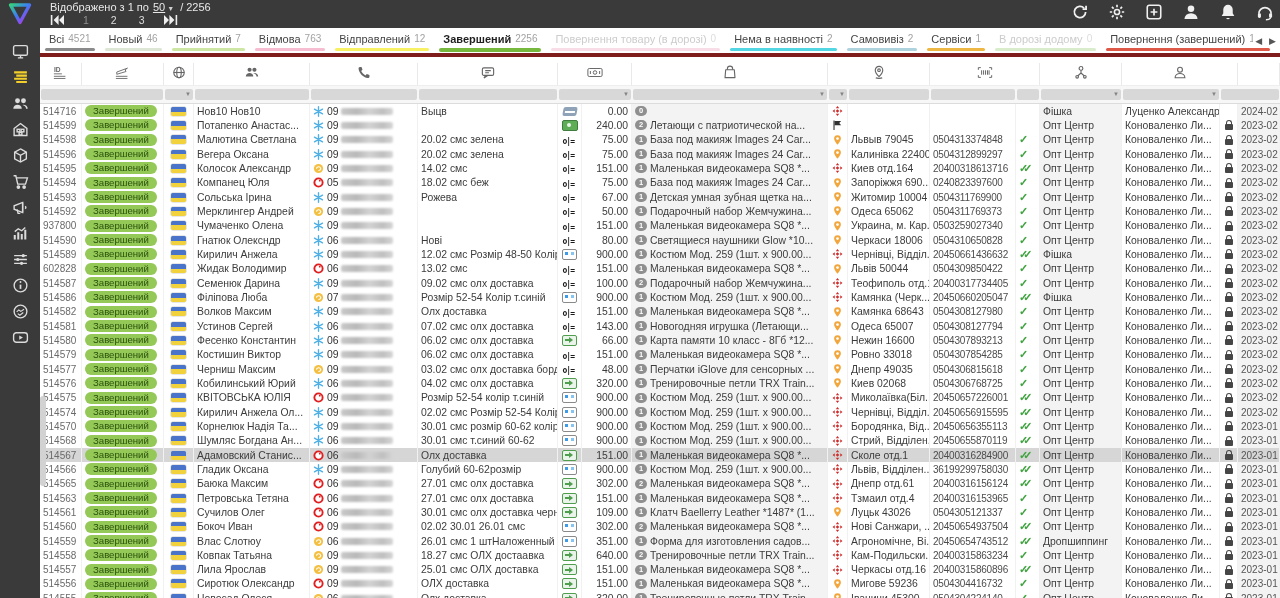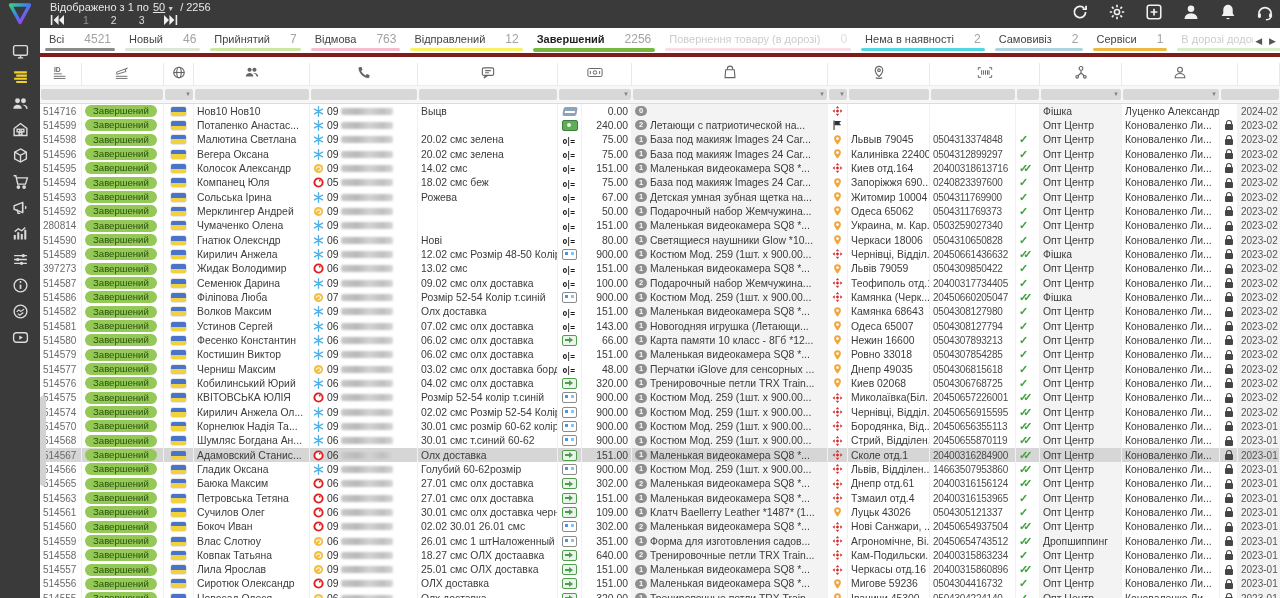--- a/index.html
+++ b/index.html
@@ -19,21 +19,21 @@
   .pager{position:absolute;left:10px;top:14px;display:flex;align-items:center;gap:14px}
   .pager .pgico{width:15px;height:12px;display:inline-flex;cursor:pointer}
   .pgnum{font-size:10.5px;color:#ddd;cursor:pointer;padding:0 4px}
   .pgnum.cur{color:#8f8f8f}
   .tbicons{position:absolute;right:6px;top:3px;display:flex;align-items:center;gap:19px}
   .tbicons .tico{width:18px;height:18px;display:inline-flex;cursor:pointer}
   
   .tabsbar{position:absolute;left:40px;top:28px;width:1240px;height:29px;background:#fff;border-bottom:4px solid #7f1d1d;display:flex;overflow:hidden;padding-right:28px;box-sizing:border-box}
   .tab{position:relative;flex:0 0 auto;display:flex;align-items:center;padding:0 9px 4px 9px;font-size:11px;white-space:nowrap;cursor:pointer}
   .tab .lbl{color:#444}
-  .tab .cnt{color:#a2a2a2;font-size:12px;margin-left:20px}
+  .tab .cnt{color:#a2a2a2;font-size:10px;margin-left:4px}
   .tab.active .lbl{font-weight:bold;color:#1f1f1f}
   .tab.disabled .lbl{color:#ccc}
   .tab.disabled .cnt{color:#ddd}
   .uline{position:absolute;left:5px;right:5px;bottom:2px;height:3px;border-radius:2px}
   .tab.active .uline{height:4px;bottom:1px}
   .chevrons{position:absolute;right:2px;top:34px;z-index:6;display:flex;gap:7px;color:#555;font-size:9px;background:#fff;padding:2px}
   .chevrons span{cursor:pointer}
   
   .grid{position:absolute;left:40px;top:63px;width:1240px;height:541px;background:#fff}
   .ghead{display:flex;height:22px;align-items:center;border-bottom:1px solid #eee}
@@ -825,21 +825,21 @@
             <span class="chk1">✓</span>
           </div>
           <div class="cell c-ff shade">Опт Центр</div>
           <div class="cell c-mgr">Коноваленко Ли...</div>
           <div class="cell c-lock">
             <span class="lock"></span>
           </div>
           <div class="cell c-date shade t-date">2023-02</div>
         </div>
         <div class="row">
-          <div class="cell c-id t-id">280814</div>
+          <div class="cell c-id t-id">937800</div>
           <div class="cell c-status">
             <span class="badge">Завершений</span>
           </div>
           <div class="cell c-flag">
             <span class="flag-ua"></span>
           </div>
           <div class="cell c-name">Чумаченко Олена</div>
           <div class="cell c-phone">
             <span class="op">
               <svg viewBox="0 0 12 12">
@@ -966,21 +966,21 @@
             <span class="chk2">✓✓</span>
           </div>
           <div class="cell c-ff shade">Фішка</div>
           <div class="cell c-mgr">Коноваленко Ли...</div>
           <div class="cell c-lock">
             <span class="lock"></span>
           </div>
           <div class="cell c-date shade t-date">2023-02</div>
         </div>
         <div class="row">
-          <div class="cell c-id t-id">397273</div>
+          <div class="cell c-id t-id">602828</div>
           <div class="cell c-status">
             <span class="badge">Завершений</span>
           </div>
           <div class="cell c-flag">
             <span class="flag-ua"></span>
           </div>
           <div class="cell c-name">Жидак Володимир</div>
           <div class="cell c-phone">
             <span class="op">
               <svg viewBox="0 0 12 12">
@@ -1001,21 +1001,21 @@
             <span>Маленькая видеокамера SQ8 *...</span>
           </div>
           <div class="cell c-mk">
             <span class="mk">
               <svg viewBox="0 0 12 12">
                 <path d="M6 .7a3.7 3.7 0 0 1 3.7 3.7C9.7 7.1 6 11.2 6 11.2S2.3 7.1 2.3 4.4A3.7 3.7 0 0 1 6 .7z" fill="#f2a63b"></path>
                 <circle cx="6" cy="4.4" r="1.5" fill="#fff"></circle>
               </svg>
             </span>
           </div>
-          <div class="cell c-loc">Львів 79059</div>
+          <div class="cell c-loc">Львів 50044</div>
           <div class="cell c-trk t-trk">0504309850422</div>
           <div class="cell c-chk">
             <span class="chk1">✓</span>
           </div>
           <div class="cell c-ff shade">Опт Центр</div>
           <div class="cell c-mgr">Коноваленко Ли...</div>
           <div class="cell c-lock">
             <span class="lock"></span>
           </div>
           <div class="cell c-date shade t-date">2023-02</div>
@@ -1664,21 +1664,21 @@
           </div>
           <div class="cell c-mk">
             <span class="mk">
               <svg viewBox="0 0 12 12">
                 <path d="M6 .6L7.9 3H4.1zM6 11.4L4.1 9h3.8zM.6 6L3 4.1v3.8zM11.4 6L9 7.9V4.1z" fill="#cf2b2b"></path>
                 <rect x="4.6" y="4.6" width="2.8" height="2.8" fill="#cf2b2b" transform="rotate(45 6 6)"></rect>
               </svg>
             </span>
           </div>
           <div class="cell c-loc">Львів, Відділен...</div>
-          <div class="cell c-trk t-trk">14663507953860</div>
+          <div class="cell c-trk t-trk">36199299758030</div>
           <div class="cell c-chk">
             <span class="chk2">✓✓</span>
           </div>
           <div class="cell c-ff shade">Опт Центр</div>
           <div class="cell c-mgr">Коноваленко Ли...</div>
           <div class="cell c-lock">
             <span class="lock"></span>
           </div>
           <div class="cell c-date shade t-date">2023-01</div>
         </div>

